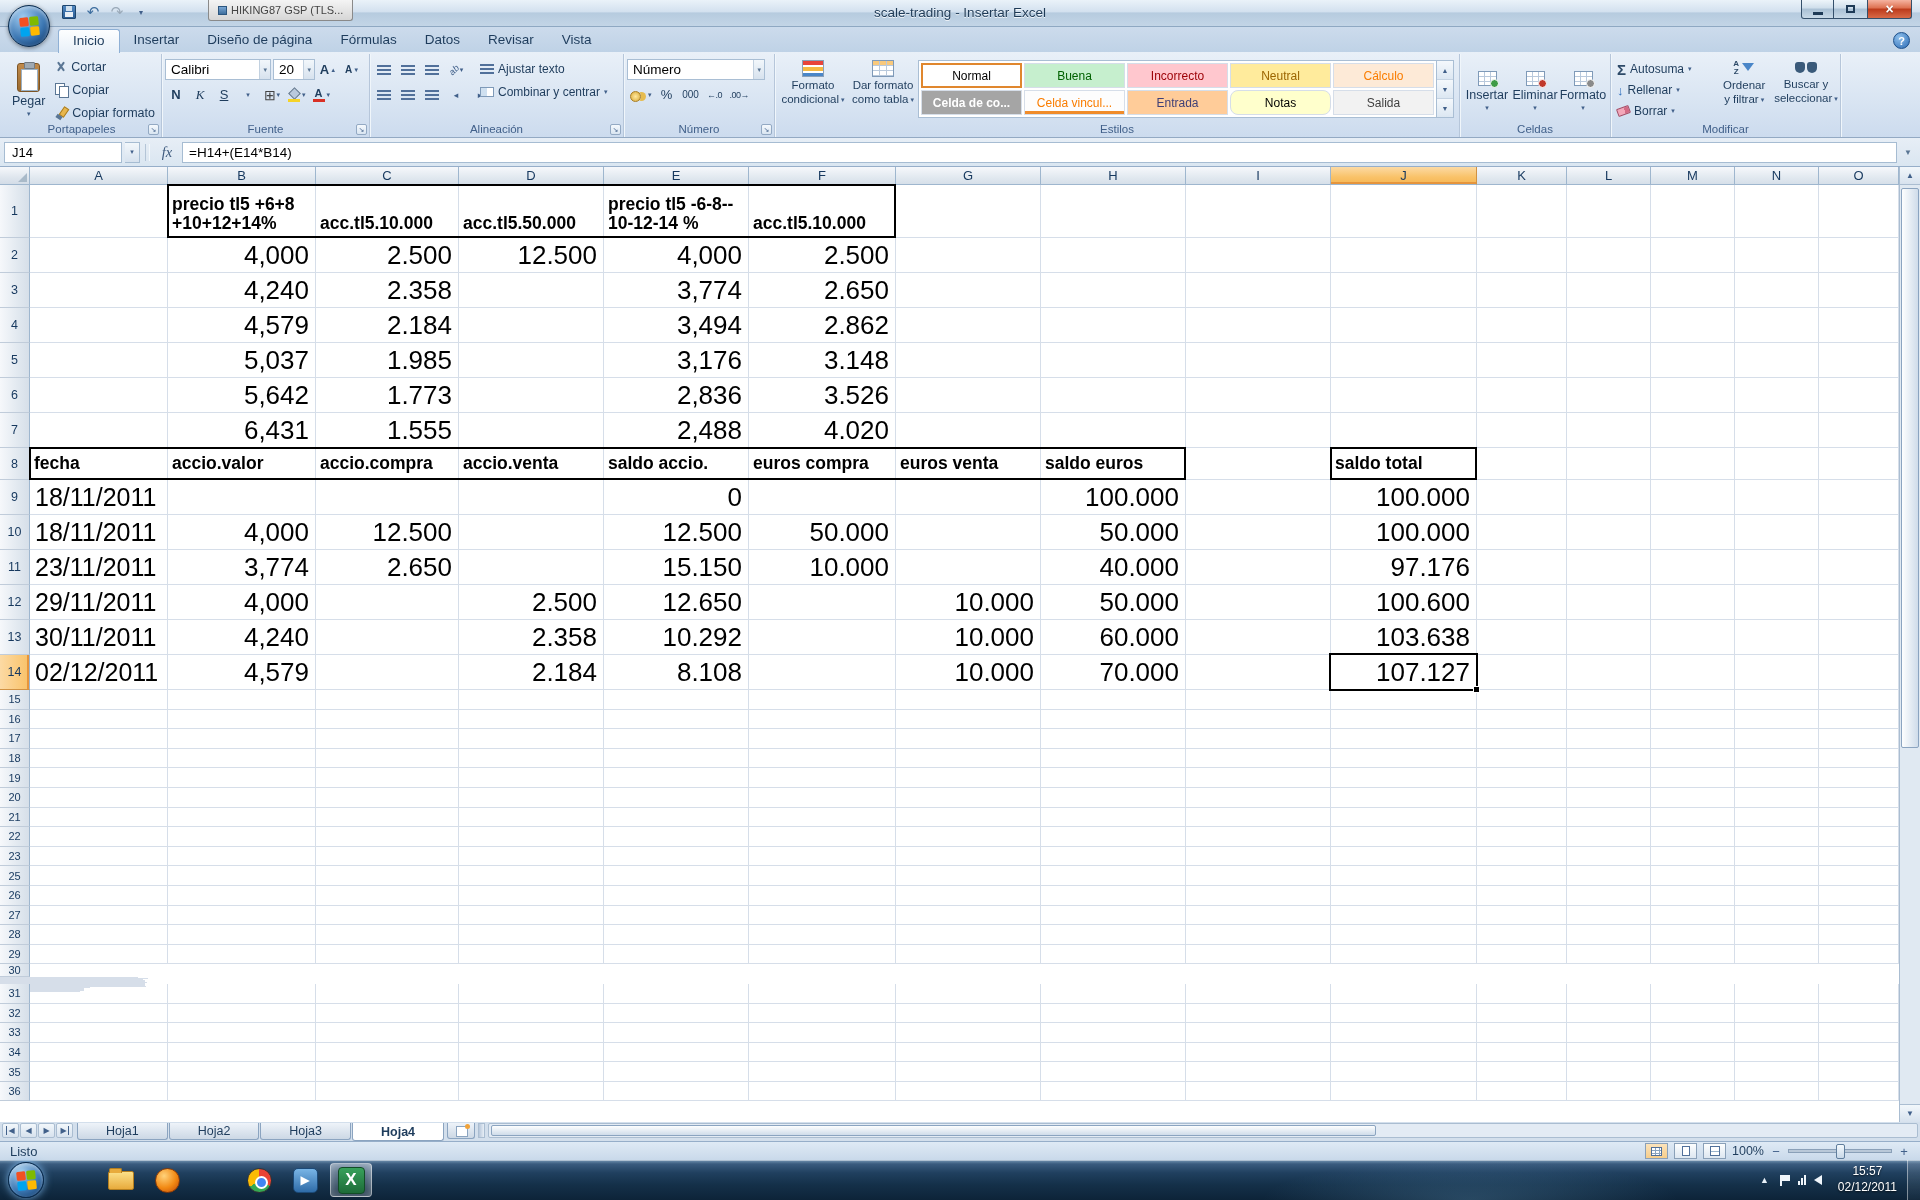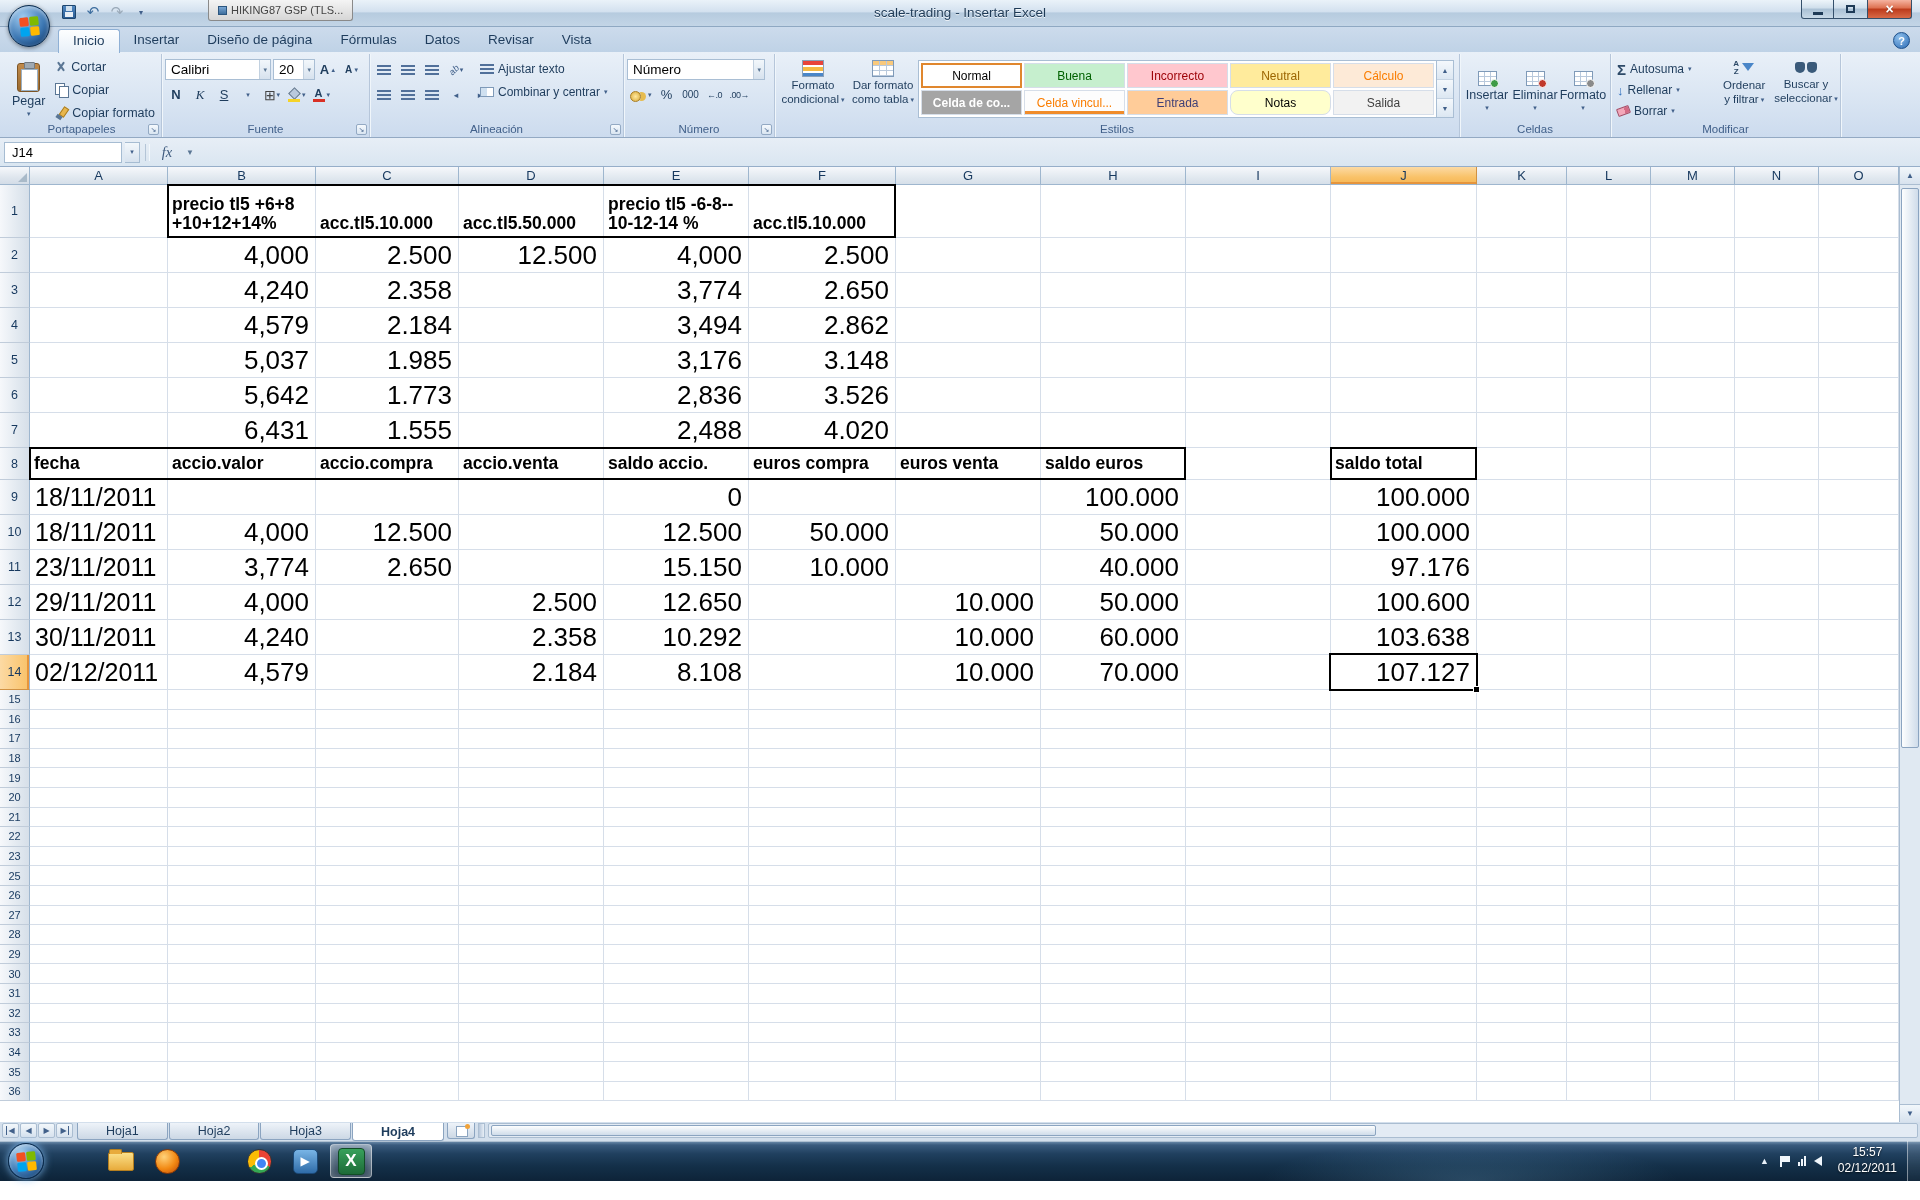--- a/index.html
+++ b/index.html
@@ -656,20 +656,21 @@
       <div class="g-label"><span>Modificar</span></div>
     </div>
 
   </div>
 
   <div class="formula-bar">
     <div class="name-box">J14</div>
     <div class="nb-caret">▾</div>
     <div class="fb-ridge"></div>
     <div class="fx-btn">fx</div>
+    <div class="formula-input">=H14+(E14*B14)</div>
     <div class="fb-expand">▼</div>
   </div>
 
   <div id="sheet">
     <div id="col-headers">
         <div class="corner"></div>
         <div class="colhdr" style="width: 138px;">A</div>
         <div class="colhdr" style="width: 148px;">B</div>
         <div class="colhdr" style="width: 143px;">C</div>
         <div class="colhdr" style="width: 145px;">D</div>
@@ -1341,21 +1342,21 @@
           <div class="cell" style="width: 145px;"></div>
           <div class="cell" style="width: 145px;"></div>
           <div class="cell" style="width: 145px;"></div>
           <div class="cell" style="width: 146px;"></div>
           <div class="cell" style="width: 90px;"></div>
           <div class="cell" style="width: 84px;"></div>
           <div class="cell" style="width: 84px;"></div>
           <div class="cell" style="width: 84px;"></div>
           <div class="cell" style="width: 80px;"></div>
         </div>
-        <div class="grow" style="height: 19.6px;">
+        <div class="grow" style="height: 19.6px; flex-direction: column;">
           <div class="rowhdr small">30</div>
           <div class="cell" style="width: 138px;"></div>
           <div class="cell" style="width: 148px;"></div>
           <div class="cell" style="width: 143px;"></div>
           <div class="cell" style="width: 145px;"></div>
           <div class="cell" style="width: 145px;"></div>
           <div class="cell" style="width: 147px;"></div>
           <div class="cell" style="width: 145px;"></div>
           <div class="cell" style="width: 145px;"></div>
           <div class="cell" style="width: 145px;"></div>
@@ -1505,20 +1506,40 @@
         <div class="stab">Hoja3</div>
         <div class="stab active">Hoja4</div>
       </div>
     <div class="ins-tab"></div>
     <div class="tab-split"></div>
     <div class="hscroll">
         <div class="hthumb"></div>
       </div>
   </div>
 
+  <div id="statusbar">
+    <span>Listo</span>
+    <div class="sb-right">
+      <div class="vbtn pressed">
+          <i></i>
+        </div>
+      <div class="vbtn pg">
+          <i></i>
+        </div>
+      <div class="vbtn pb">
+          <i></i>
+        </div>
+      <span class="zoom-label">100%</span>
+      <span class="zoom-minus">−</span>
+      <div class="zoom-slider">
+          <div class="zthumb"></div>
+        </div>
+      <span class="zoom-plus">+</span>
+    </div>
+  </div>
 
   <div id="taskbar">
     <div class="start-orb">
       <span class="orb-flag">
         <span style="background:#f25022"></span>
           <span style="background:#7fba00"></span>
         <span style="background:#00a4ef"></span>
           <span style="background:#ffb900"></span>
       </span>
     </div>

